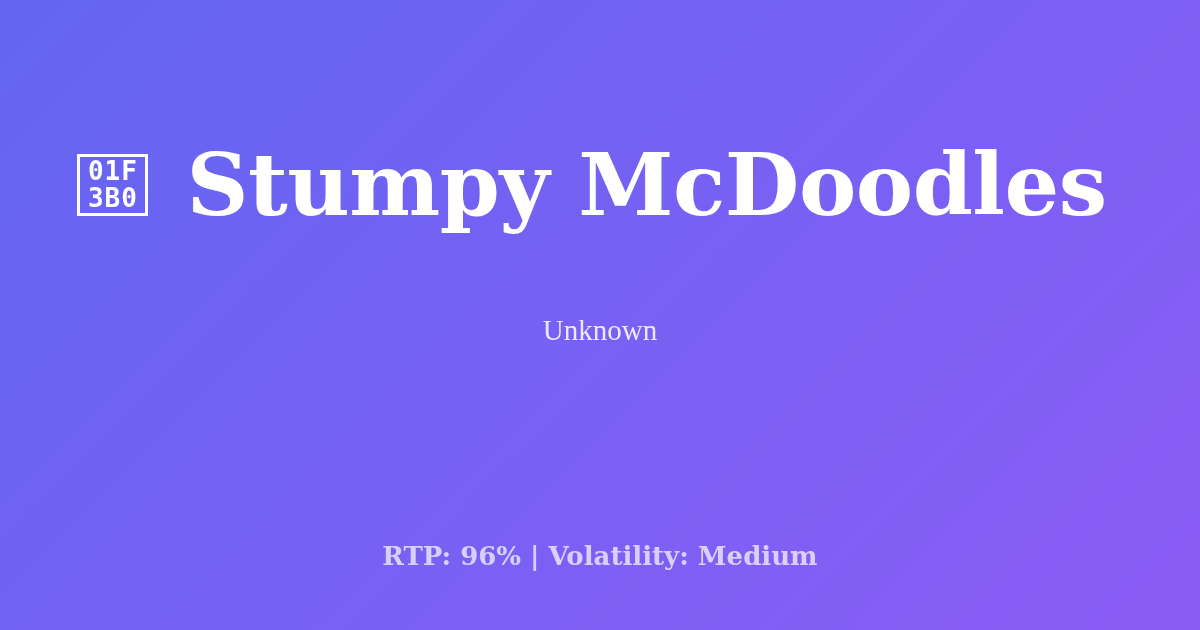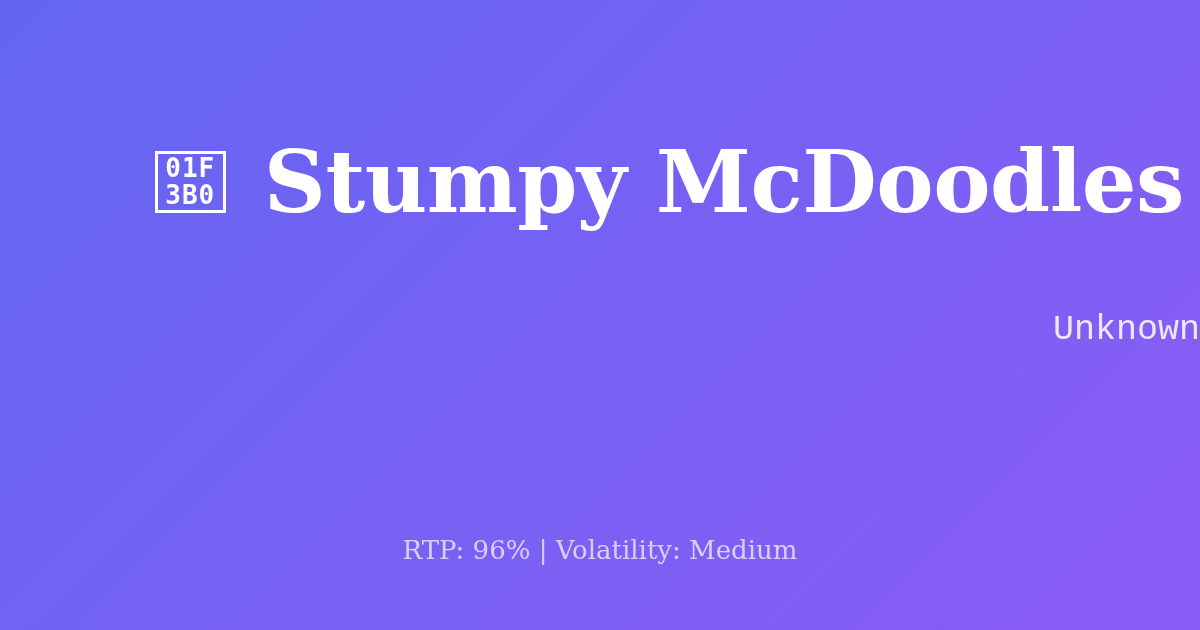--- a/index.html
+++ b/index.html
@@ -27,21 +27,21 @@
 
   
   .hero {
     position: absolute;
     left: 0;
     right: 0;
     top: 0;
     height: 470px;
     display: flex;
     flex-direction: column;
-    align-items: flex-end;
+    align-items: center;
     justify-content: center;
   }
 
   .title-row {
     display: flex;
     align-items: center;
     justify-content: center;
     gap: 22px;
     line-height: 1;
     white-space: nowrap;
@@ -73,45 +73,45 @@
     font-family: "DejaVu Serif", "Liberation Serif", serif;
     font-size: 86px;
     font-weight: 700;
     color: #ffffff;
     letter-spacing: -0.5px;
     line-height: 1;
     margin: 16px;
   }
 
   .og-subtitle {
-    font-family: Liberation Mono, monospace;
-    font-size: 35px;
+    font-family: Liberation Serif, serif;
+    font-size: 29px;
     font-weight: 400;
     color: rgba(255, 255, 255, 0.86);
     line-height: 1;
     margin: 0;
     margin-top: 72px;
   }
 
   
   .og-footer {
     position: absolute;
     left: 0;
     right: 0;
     bottom: 57px;
     text-align: center;
   }
 
   .og-meta {
     font-family: "DejaVu Serif", "Liberation Serif", serif;
     font-size: 26px;
-    font-weight: 400;
+    font-weight: 700;
     color: rgba(255, 255, 255, 0.70);
     line-height: 1;
-    margin: 10px;
+    margin: 4px;
     display: inline-block;
   }
 </style>
 </head>
 <body>
 
 <div class="og-card">
 
   <div class="hero">
 

